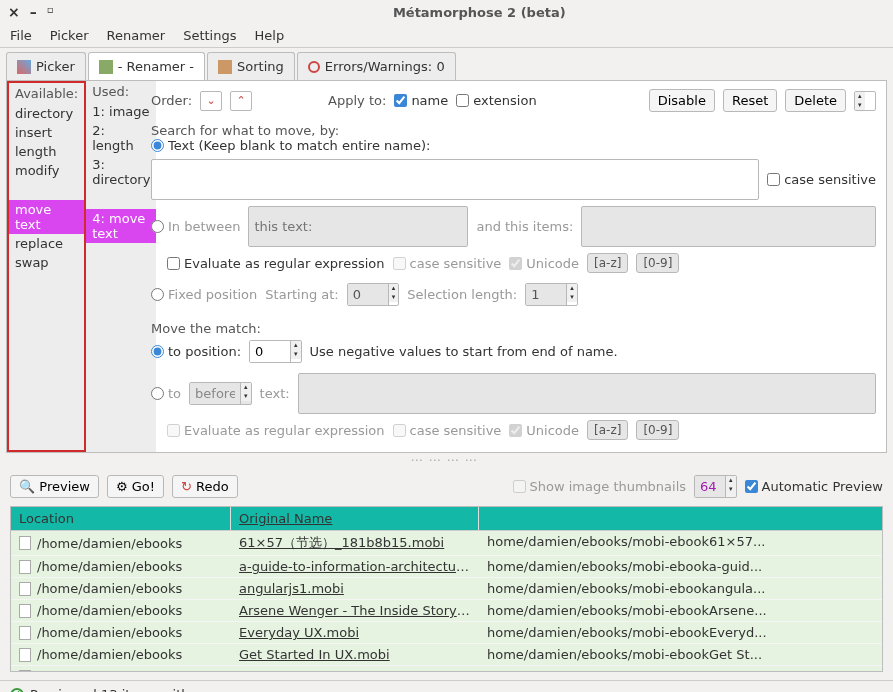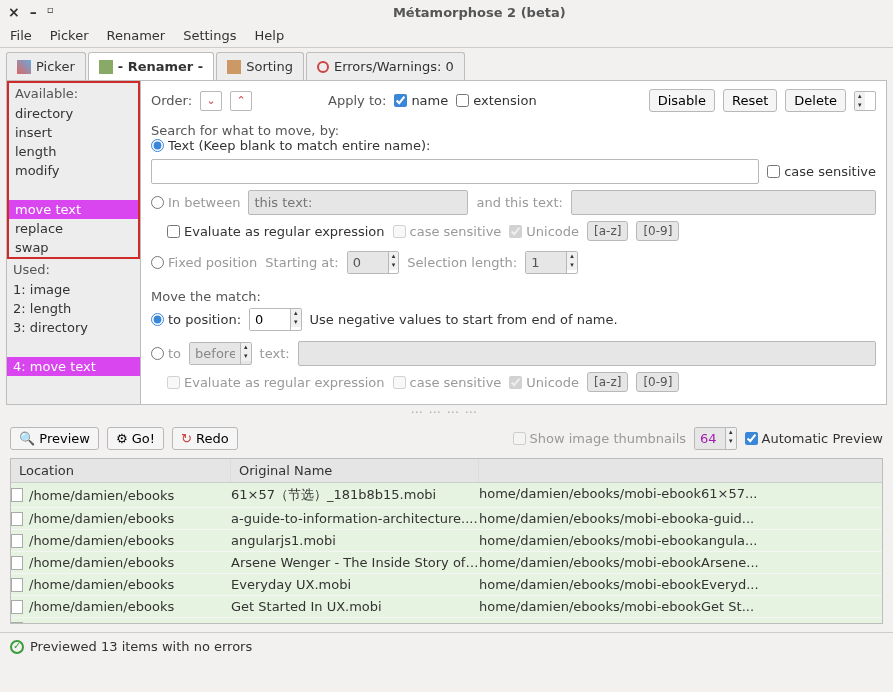--- a/index.html
+++ b/index.html
@@ -5,56 +5,56 @@
 * { box-sizing: border-box; font-family: "DejaVu Sans", "Liberation Sans", Arial, sans-serif; font-size: 13px; }
 body { margin: 0; background: #f2f1f0; color: #333; width: 893px; }
 .titlebar { display: flex; align-items: center; padding: 4px 8px; background: #f2f1f0; }
 .titlebar .win-controls { display: flex; gap: 10px; margin-right: 20px; }
 .titlebar .win-controls span { font-weight: bold; font-size: 14px; }
 .titlebar .title { flex: 1; text-align: center; font-weight: bold; color: #555; }
 .menubar { display: flex; gap: 18px; padding: 4px 10px; background: #f2f1f0; border-bottom: 1px solid #ccc; }
 .menubar span { color: #333; }
 .tabs { display: flex; padding: 4px 6px 0 6px; gap: 2px; background: #f2f1f0; }
 .tab { display: flex; align-items: center; gap: 5px; padding: 6px 10px; border: 1px solid #bdbdbd; border-bottom: none; background: #ededed; border-radius: 3px 3px 0 0; }
-.tab.active { background: #fff; font-weight: bold; }
+.tab.active { background: #fff; }
 .icon-sq { width: 14px; height: 14px; display: inline-block; }
 .main-area { display: flex; border: 1px solid #bdbdbd; margin: 0 6px; background: #fff; }
-.side-col { width: 134px; border-right: 1px solid #bdbdbd; display: flex; flex-direction: column; }
+.side-col { width: 134px; border-right: 1px solid #bdbdbd; display: flex; flex-direction: row; }
 .side-col .box { background: #ededed; }
 .red-frame { border: 2px solid #d02a2a; }
 .side-header { padding: 3px 6px; color: #555; }
 .side-item { padding: 2px 6px; color: #333; }
 .side-item.selected { background: #d946ef; color: #fff; margin-top: 20px; }
 .right-col { flex: 1; padding: 8px 10px; display: flex; flex-direction: column; gap: 7px; }
 .row { display: flex; align-items: center; gap: 8px; }
 .group-label { color: #555; }
 .btn { border: 1px solid #b8b8b8; background: #f5f5f5; border-radius: 3px; padding: 3px 8px; }
 .btn-sm { padding: 2px 6px; font-size: 12px; background: #e6e6e6; color: #555; }
 .arrow-btn { width: 22px; height: 20px; border: 1px solid #b8b8b8; background: #fff; border-radius: 2px; display: inline-flex; align-items: center; justify-content: center; font-size: 11px; }
 input[type=checkbox], input[type=radio] { accent-color: #3a87d8; margin: 0; }
-.text-input { border: 1px solid #b8b8b8; border-radius: 2px; padding: 4px 5px; background: #fff; }
+.text-input { border: 1px solid #b8b8b8; border-radius: 2px; padding: 12px 5px; background: #fff; }
 .text-input.disabled { background: #e6e6e6; color: #999; }
 .spinner { display: inline-flex; border: 1px solid #b8b8b8; border-radius: 2px; }
 .spinner input { border: none; width: 40px; padding: 3px 5px; text-align: left; }
 .spinner .sp-btns { display: flex; flex-direction: column; border-left: 1px solid #b8b8b8; }
 .spinner .sp-btns span { font-size: 7px; padding: 0 3px; line-height: 9px; background: #f0f0f0; }
 .muted { color: #999; }
 .fieldset { border: none; padding: 0; margin: 4px 0; }
 .drag-handle { text-align: center; color: #aaa; font-size: 12px; letter-spacing: 6px; }
 .toolbar2 { display: flex; align-items: center; gap: 8px; padding: 8px 10px; }
 .toolbar2 .spacer { flex: 1; }
 .table-wrap { margin: 0 10px 8px 10px; border: 1px solid #bdbdbd; background: #fff; }
-.table-head { display: flex; background: #e5e5e5; border-bottom: 1px solid #ccc; }
+.table-head { display: flex; background: #14b8a6; border-bottom: 1px solid #ccc; }
 .table-head div { padding: 4px 8px; font-weight: normal; color: #333; border-right: 1px solid #ddd; }
 .col-loc { width: 220px; }
-.col-orig { width: 248px; }
+.col-orig { width: 248px; text-decoration: underline; }
 .col-new { flex: 1; }
 .table-body { max-height: 140px; overflow-y: auto; }
 .trow { display: flex; background: #e6f3e0; border-bottom: 1px solid #f5f5f5; }
-.trow div { padding: 3px 0; white-space: nowrap; overflow: hidden; text-overflow: ellipsis; color: #333; }
+.trow div { padding: 3px 8px; white-space: nowrap; overflow: hidden; text-overflow: ellipsis; color: #333; }
 .trow .col-loc { display: flex; align-items: center; gap: 6px; }
 .file-icon { width: 12px; height: 14px; border: 1px solid #aaa; background: #fff; display: inline-block; position: relative; }
 .statusbar { display: flex; align-items: center; gap: 6px; padding: 6px 10px; border-top: 1px solid #ccc; background: #f2f1f0; }
 .ok-icon { width: 14px; height: 14px; border-radius: 50%; border: 2px solid #3a9b3a; position: relative; }
 .ok-icon::after { content: "✓"; color: #3a9b3a; font-size: 10px; position: absolute; top: -2px; left: 1px; }
 label { display: inline-flex; align-items: center; gap: 4px; }
 </style>
 </head>
 <body>
 
@@ -158,21 +158,21 @@
             <input type="checkbox" style="">
             <span>case sensitive</span>
           </label>
       </div>
       <div class="row" style="margin-top:6px">
         <label class="muted">
             <input type="radio" name="srch" style="">
             <span>In between</span>
           </label>
         <input class="text-input disabled" style="width: 220px;" placeholder="this text:">
-        <span class="muted">and this text:</span>
+        <span class="muted">and this items:</span>
         <input class="text-input disabled" style="flex: 1 1 0%;">
       </div>
       <div class="row" style="margin-top:6px;padding-left:16px">
         <label>
             <input type="checkbox" style="">
             <span>Evaluate as regular expression</span>
           </label>
         <label class="muted">
             <input type="checkbox" disabled="" style="">
             <span>case sensitive</span>

